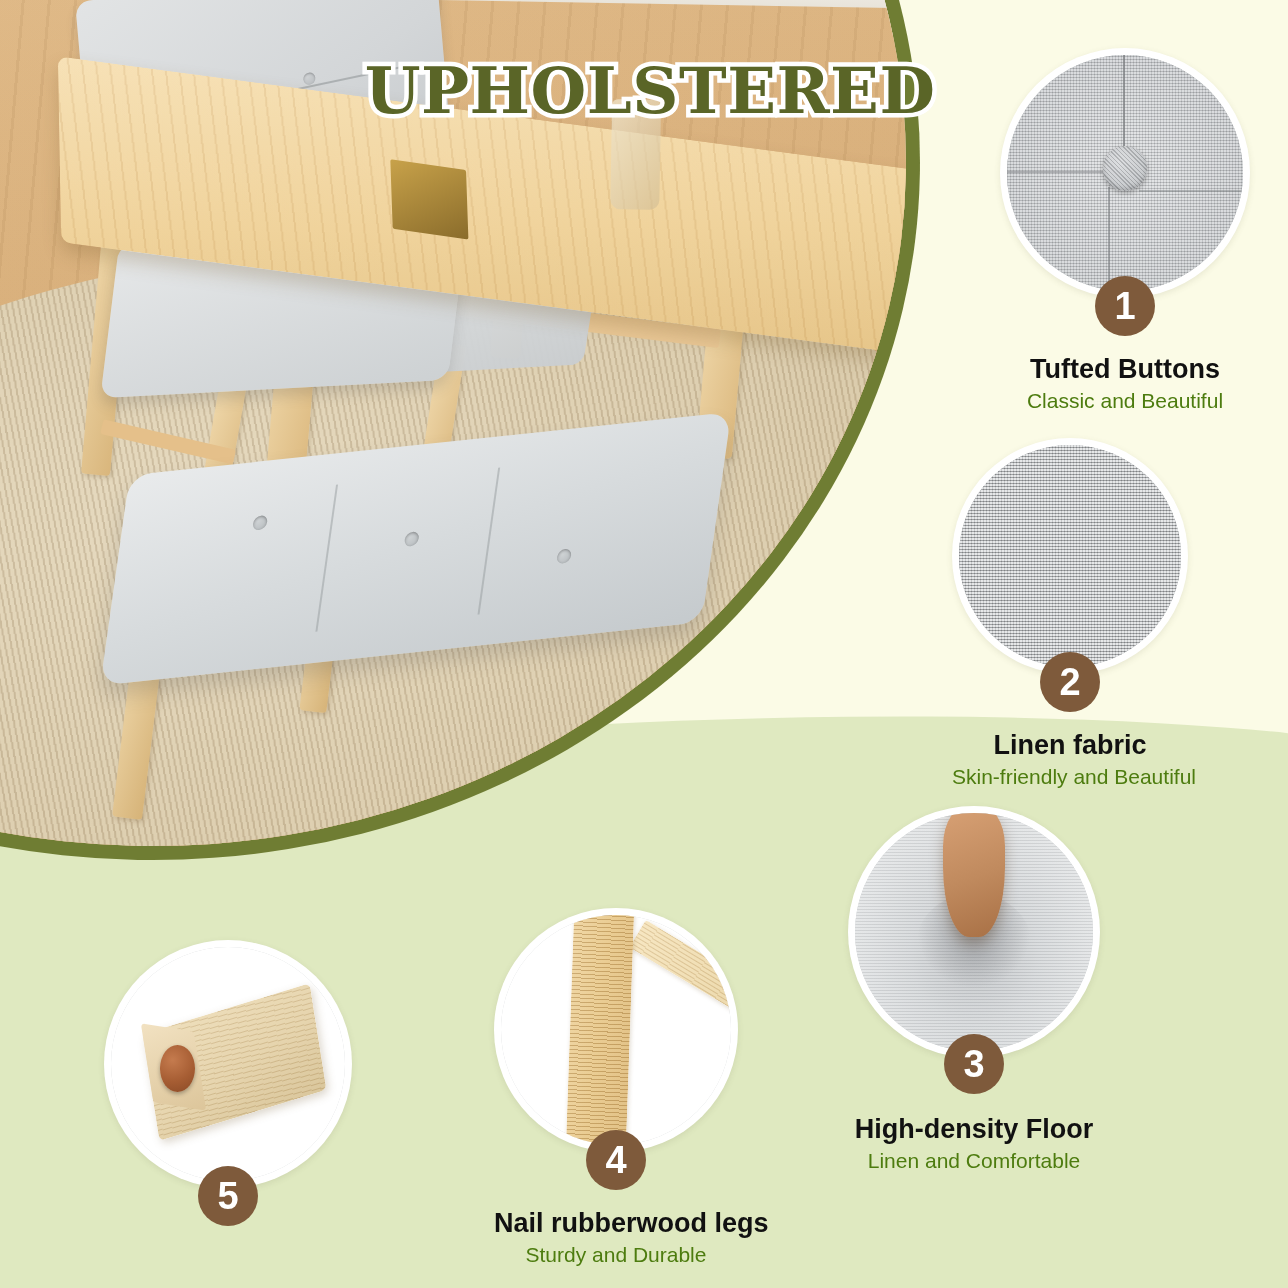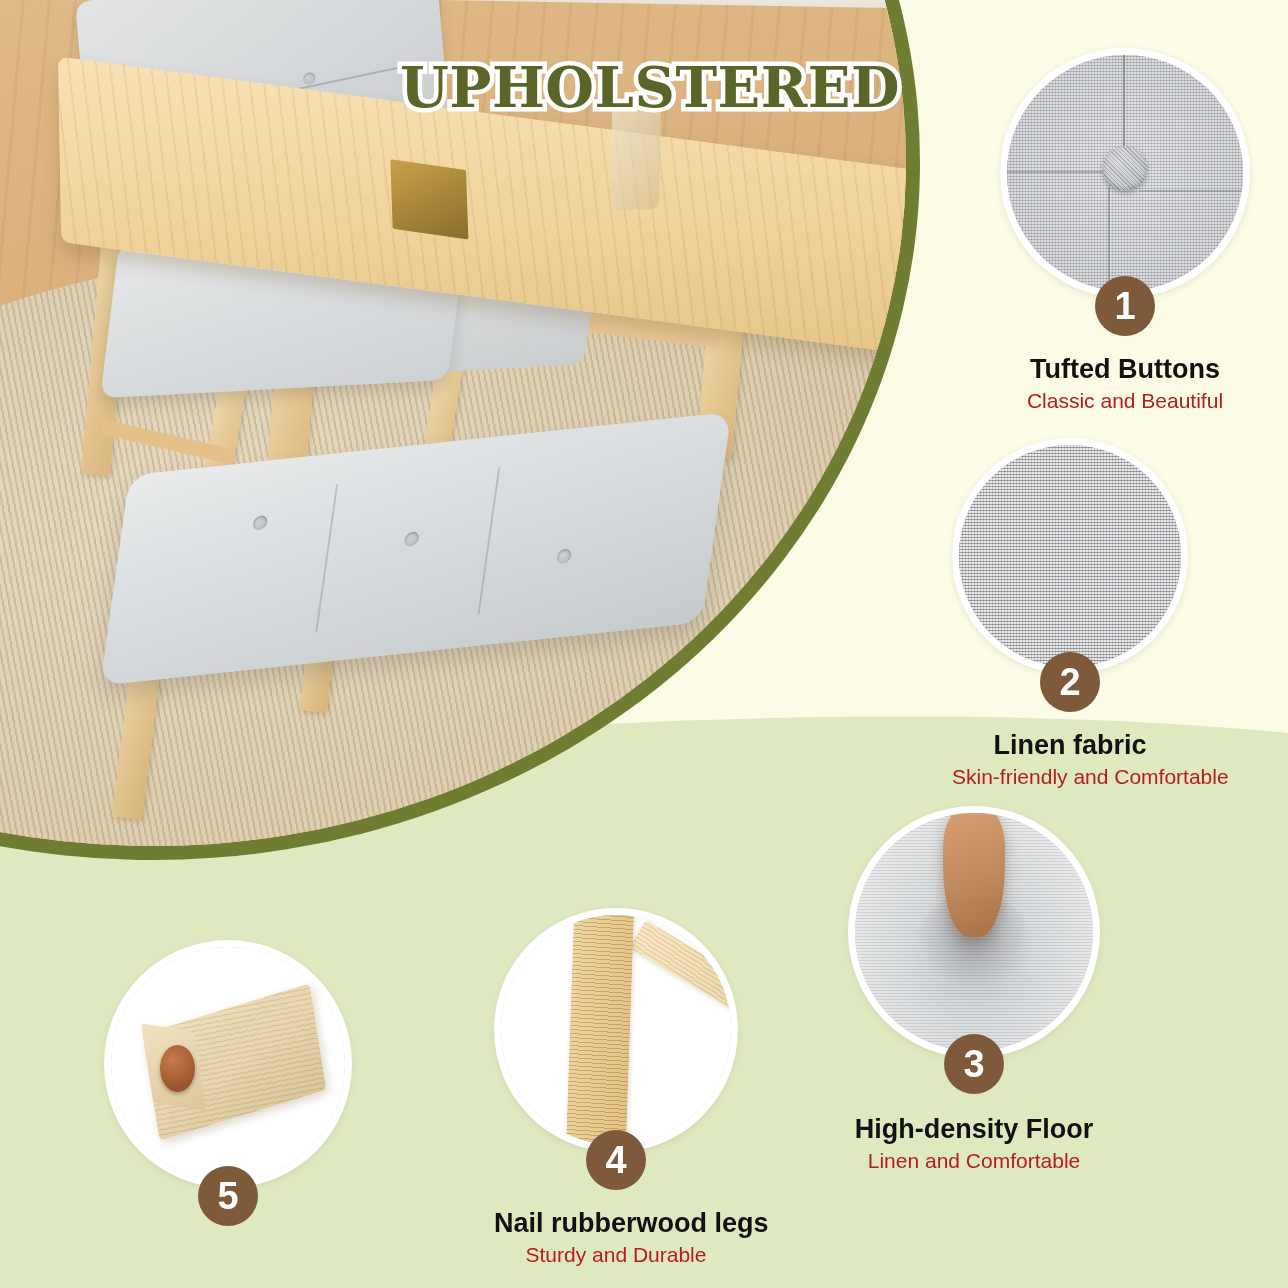--- a/index.html
+++ b/index.html
@@ -201,21 +201,21 @@
     font-family:"DejaVu Serif", serif;
     font-weight:700;
     color:#5a6527;
     letter-spacing:.5px;
     -webkit-text-stroke:9px #ffffff;
     paint-order:stroke fill;
     text-shadow:
       0 0 0 #fff,
       3px 3px 0 rgba(255,255,255,.9);
   }
-  .title-1 { font-size:56px; }
+  .title-1 { font-size:64px; }
   .title-2 { font-size:70px; margin-top:4px; }
 
   
   .feature { position:absolute; z-index:25; text-align:center; }
   .circle-photo {
     border-radius:50%;
     background:#fff;
     padding:7px;
     box-shadow:0 2px 6px rgba(90,90,60,.12);
     position:relative;
@@ -341,21 +341,21 @@
     line-height:60px;
     text-align:center;
     left:50%; margin-left:-30px;
     z-index:8;
   }
   .feat-title {
     font-size:27px; font-weight:700; color:#111; margin-top:6px;
     white-space:nowrap;
   }
   .feat-sub {
-    font-size:21px; font-weight:400; color:#b91c1c; margin-top:4px;
+    font-size:21px; font-weight:400; color:#4d7c0f; margin-top:4px;
     white-space:nowrap;
   }
 
   
   #feat-1 { left:1000px; top:48px; width:250px; }
   #feat-1 .circle-photo { width:250px; height:250px; }
   #feat-1 .badge { top:228px; }
 
   #feat-2 { left:952px; top:438px; width:236px; }
   #feat-2 .circle-photo { width:236px; height:236px; }
@@ -453,21 +453,21 @@
 
   <div class="feature" id="feat-2">
     <div class="circle-photo">
       <div class="circle-inner">
         <div class="tex-linen"></div>
       </div>
       <div class="badge">2</div>
     </div>
     <div class="txt-wrap">
       <div class="feat-title">Linen fabric</div>
-      <div class="feat-sub">Skin-friendly and Comfortable</div>
+      <div class="feat-sub">Skin-friendly and Beautiful</div>
     </div>
   </div>
 
   <div class="feature" id="feat-3">
     <div class="circle-photo">
       <div class="circle-inner">
         <div class="tex-foam"></div>
         <div class="foam-dent"></div>
         <div class="hand"></div>
       </div>

